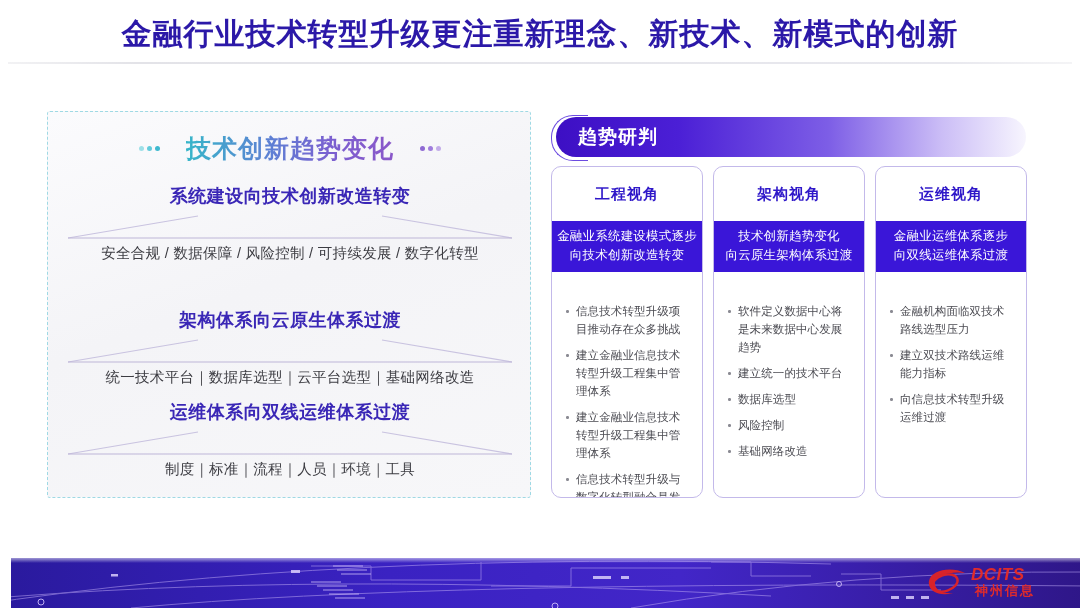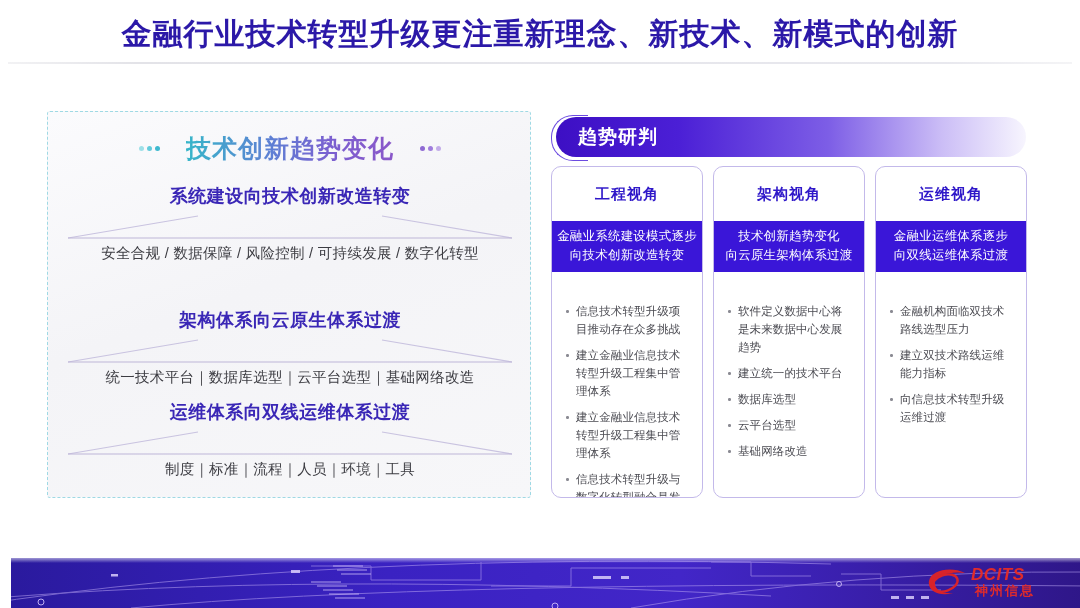--- a/index.html
+++ b/index.html
@@ -213,21 +213,21 @@
     <div class="card">
       <div class="card-title">架构视角</div>
       <div class="card-band">
         <div>技术创新趋势变化</div>
         <div>向云原生架构体系过渡</div>
       </div>
       <ul class="card-bullets">
         <li>软件定义数据中心将是未来数据中心发展趋势</li>
         <li>建立统一的技术平台</li>
         <li>数据库选型</li>
-        <li>云平台选型</li>
+        <li>风险控制</li>
         <li>基础网络改造</li>
       </ul>
     </div>
 
     <div class="card">
       <div class="card-title">运维视角</div>
       <div class="card-band">
         <div>金融业运维体系逐步</div>
         <div>向双线运维体系过渡</div>
       </div>

